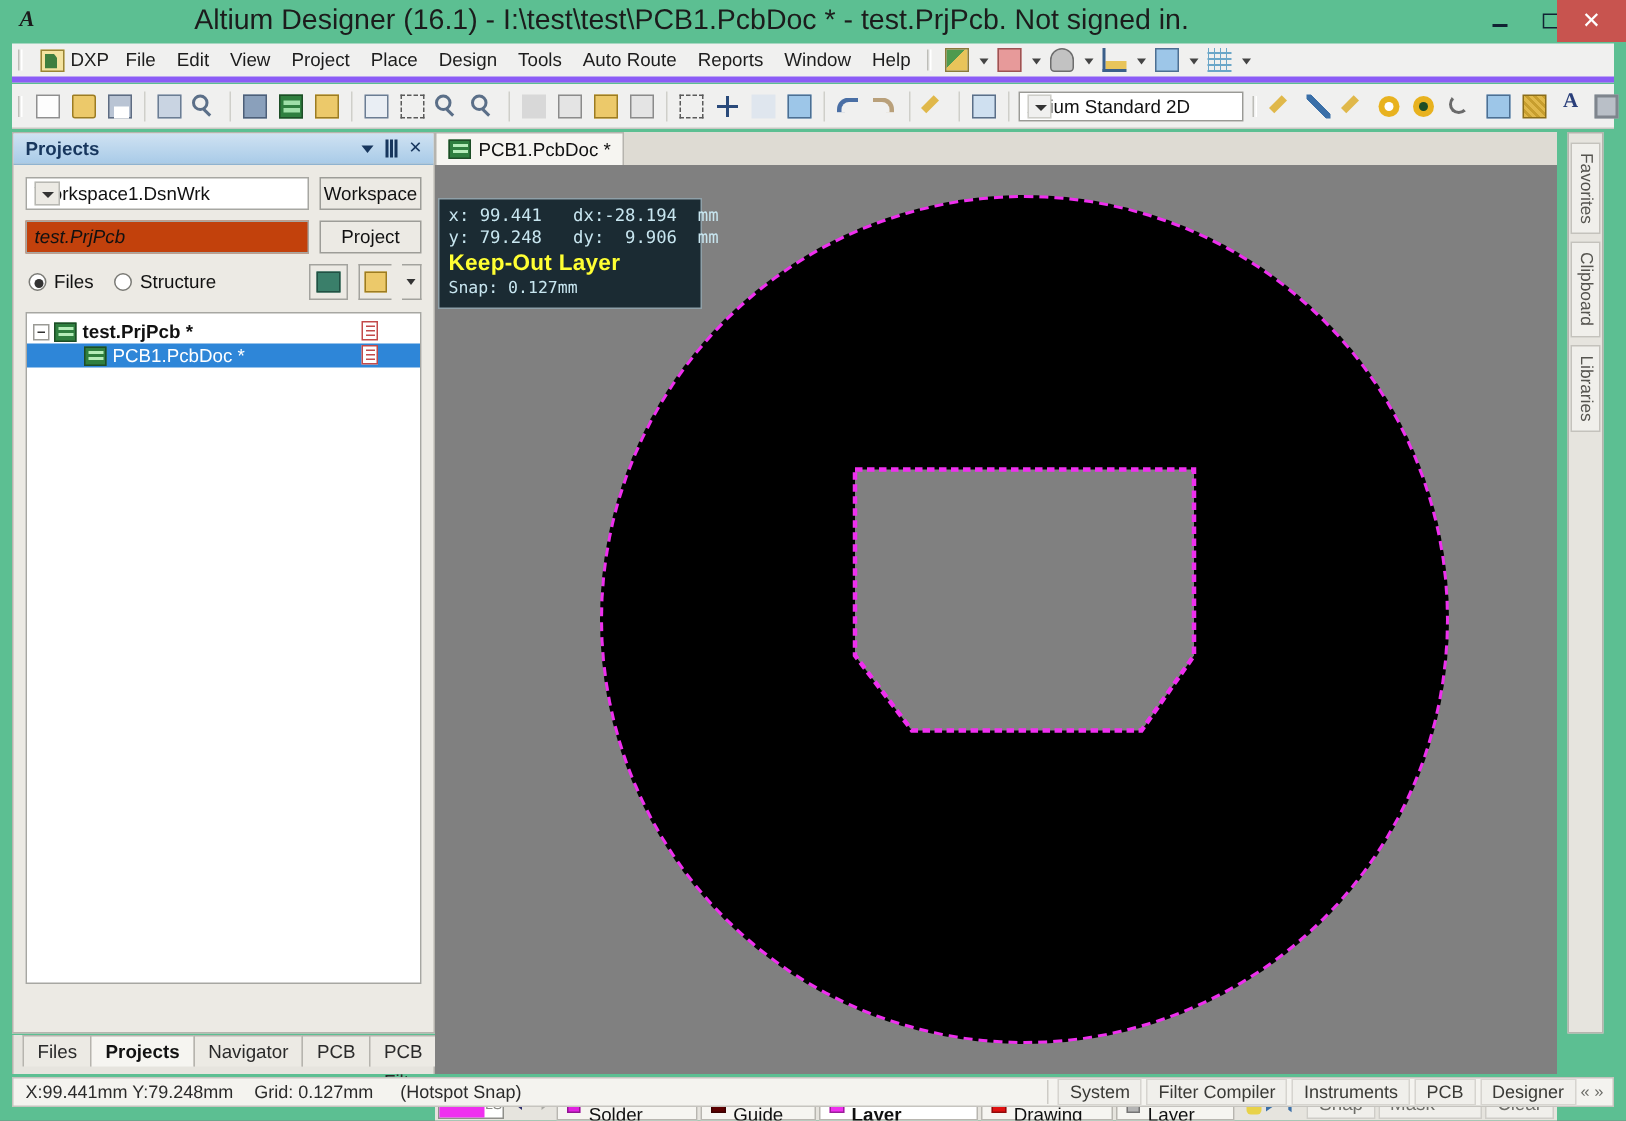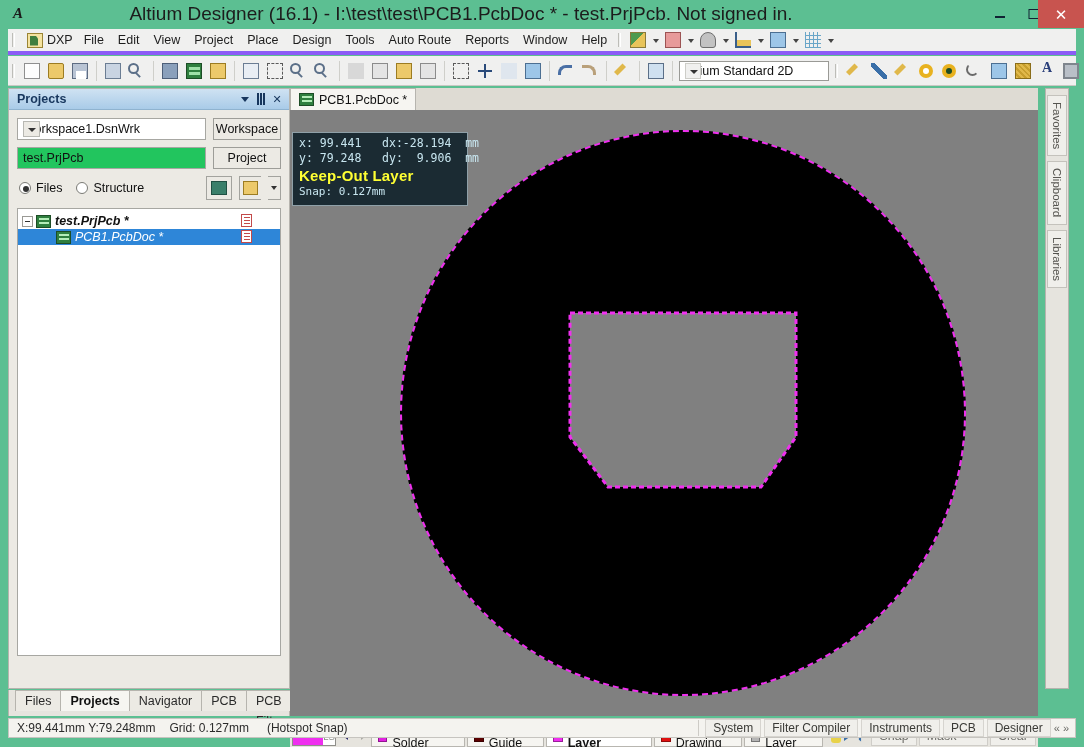--- a/index.html
+++ b/index.html
@@ -110,22 +110,22 @@
   .phbtn.pin:after { content:""; position:absolute; left:7px; top:2px; width:2px; height:12px;
            background:#17365d; box-shadow:-3px 0 0 #17365d, 3px 0 0 #17365d; }
   .panel-body { padding:8px 8px 0 8px; }
   .row { display:flex; align-items:center; gap:7px; margin-bottom:7px; }
   .dd { flex:1; height:22px; background:#fff; border:1px solid #a7a7a2; position:relative; }
   .dd span { position:absolute; left:5px; top:3px; font-size:12.5px; color:#111; }
   .dd .arw { position:absolute; right:2px; top:2px; width:17px; height:16px; background:#eceae4;
              border:1px solid #b8b8b3; }
   .dd .arw:after { content:""; position:absolute; left:4px; top:6px; border-left:4px solid transparent;
              border-right:4px solid transparent; border-top:4px solid #333; }
-  .tfield { flex:1; height:22px; background:#22c55e; border:1px solid #a7a7a2; padding:3px 5px;
-             font-size:12.5px; color:#111; }
+  .tfield { flex:1; height:22px; background:#c2410c; border:1px solid #a7a7a2; padding:3px 5px;
+             font-size:12.5px; color:#111;font-style:italic; }
   .btn { width:68px; height:22px; background:#eceae4; border:1px solid #9d9d98; font-size:12.5px;
          color:#111; text-align:center; line-height:20px; }
   .radios { display:flex; align-items:center; gap:14px; flex:1; padding-left:2px; }
   .radio { display:flex; align-items:center; gap:5px; font-size:12.5px; color:#111; }
   .radio i { width:12px; height:12px; border:1px solid #7b7b76; border-radius:50%; background:#fff;
         position:relative; display:block; }
   .radio.on i:after { content:""; position:absolute; left:3px; top:3px; width:6px; height:6px;
         background:#333; border-radius:50%; }
   .smbtn { width:26px; height:24px; background:#eceae4; border:1px solid #a3a39e; position:relative; }
   .smbtn.split { width:22px; border-right:none; }
@@ -141,21 +141,21 @@
   .tnode.lvl3 { padding-left:38px; }
   .tnode.sel { background:#2e86d8; color:#fff; }
   .expander { width:11px; height:11px; border:1px solid #9a9a95; background:#fff; margin-right:3px;
               position:relative; flex:none; }
   .expander:after { content:""; position:absolute; left:2px; top:4px; width:5px; height:1px; background:#333; }
   .ticon { width:15px; height:13px; margin-right:4px; flex:none; position:relative; }
   .ticon.prj { background:#2f7f3f; border:1px solid #1d4d26; }
   .ticon.prj:after { content:""; position:absolute; left:2px; top:2px; width:10px; height:2px;
         background:#b5edb9; box-shadow:0 4px 0 #b5edb9; }
   .ticon.fld { background:#a7d6a0; border:1px solid #5e9157; border-radius:1px; }
-  .tnode .lbl { white-space:nowrap;font-style:italic; }
+  .tnode .lbl { white-space:nowrap; }
   .tnode .lbl.bold { font-weight:bold; }
   .docmark { position:absolute; right:28px; top:1px; width:11px; height:13px; background:#fff;
              border:1px solid #c34a4a; }
   .docmark:after { content:""; position:absolute; left:2px; top:2px; width:6px; height:1px;
              background:#c34a4a; box-shadow:0 3px 0 #c34a4a, 0 6px 0 #c34a4a; }
 
   .tabstrip { position:absolute; left:8px; top:690px; width:282px; height:26px; display:flex;
               align-items:flex-start; background:#e6e4de; border-left:1px solid #b6b4ae;
               border-right:1px solid #b6b4ae; padding-left:6px; }
   .ptab { height:21px; padding:0 9px; line-height:20px; font-size:12.5px; color:#2a2a2a;

